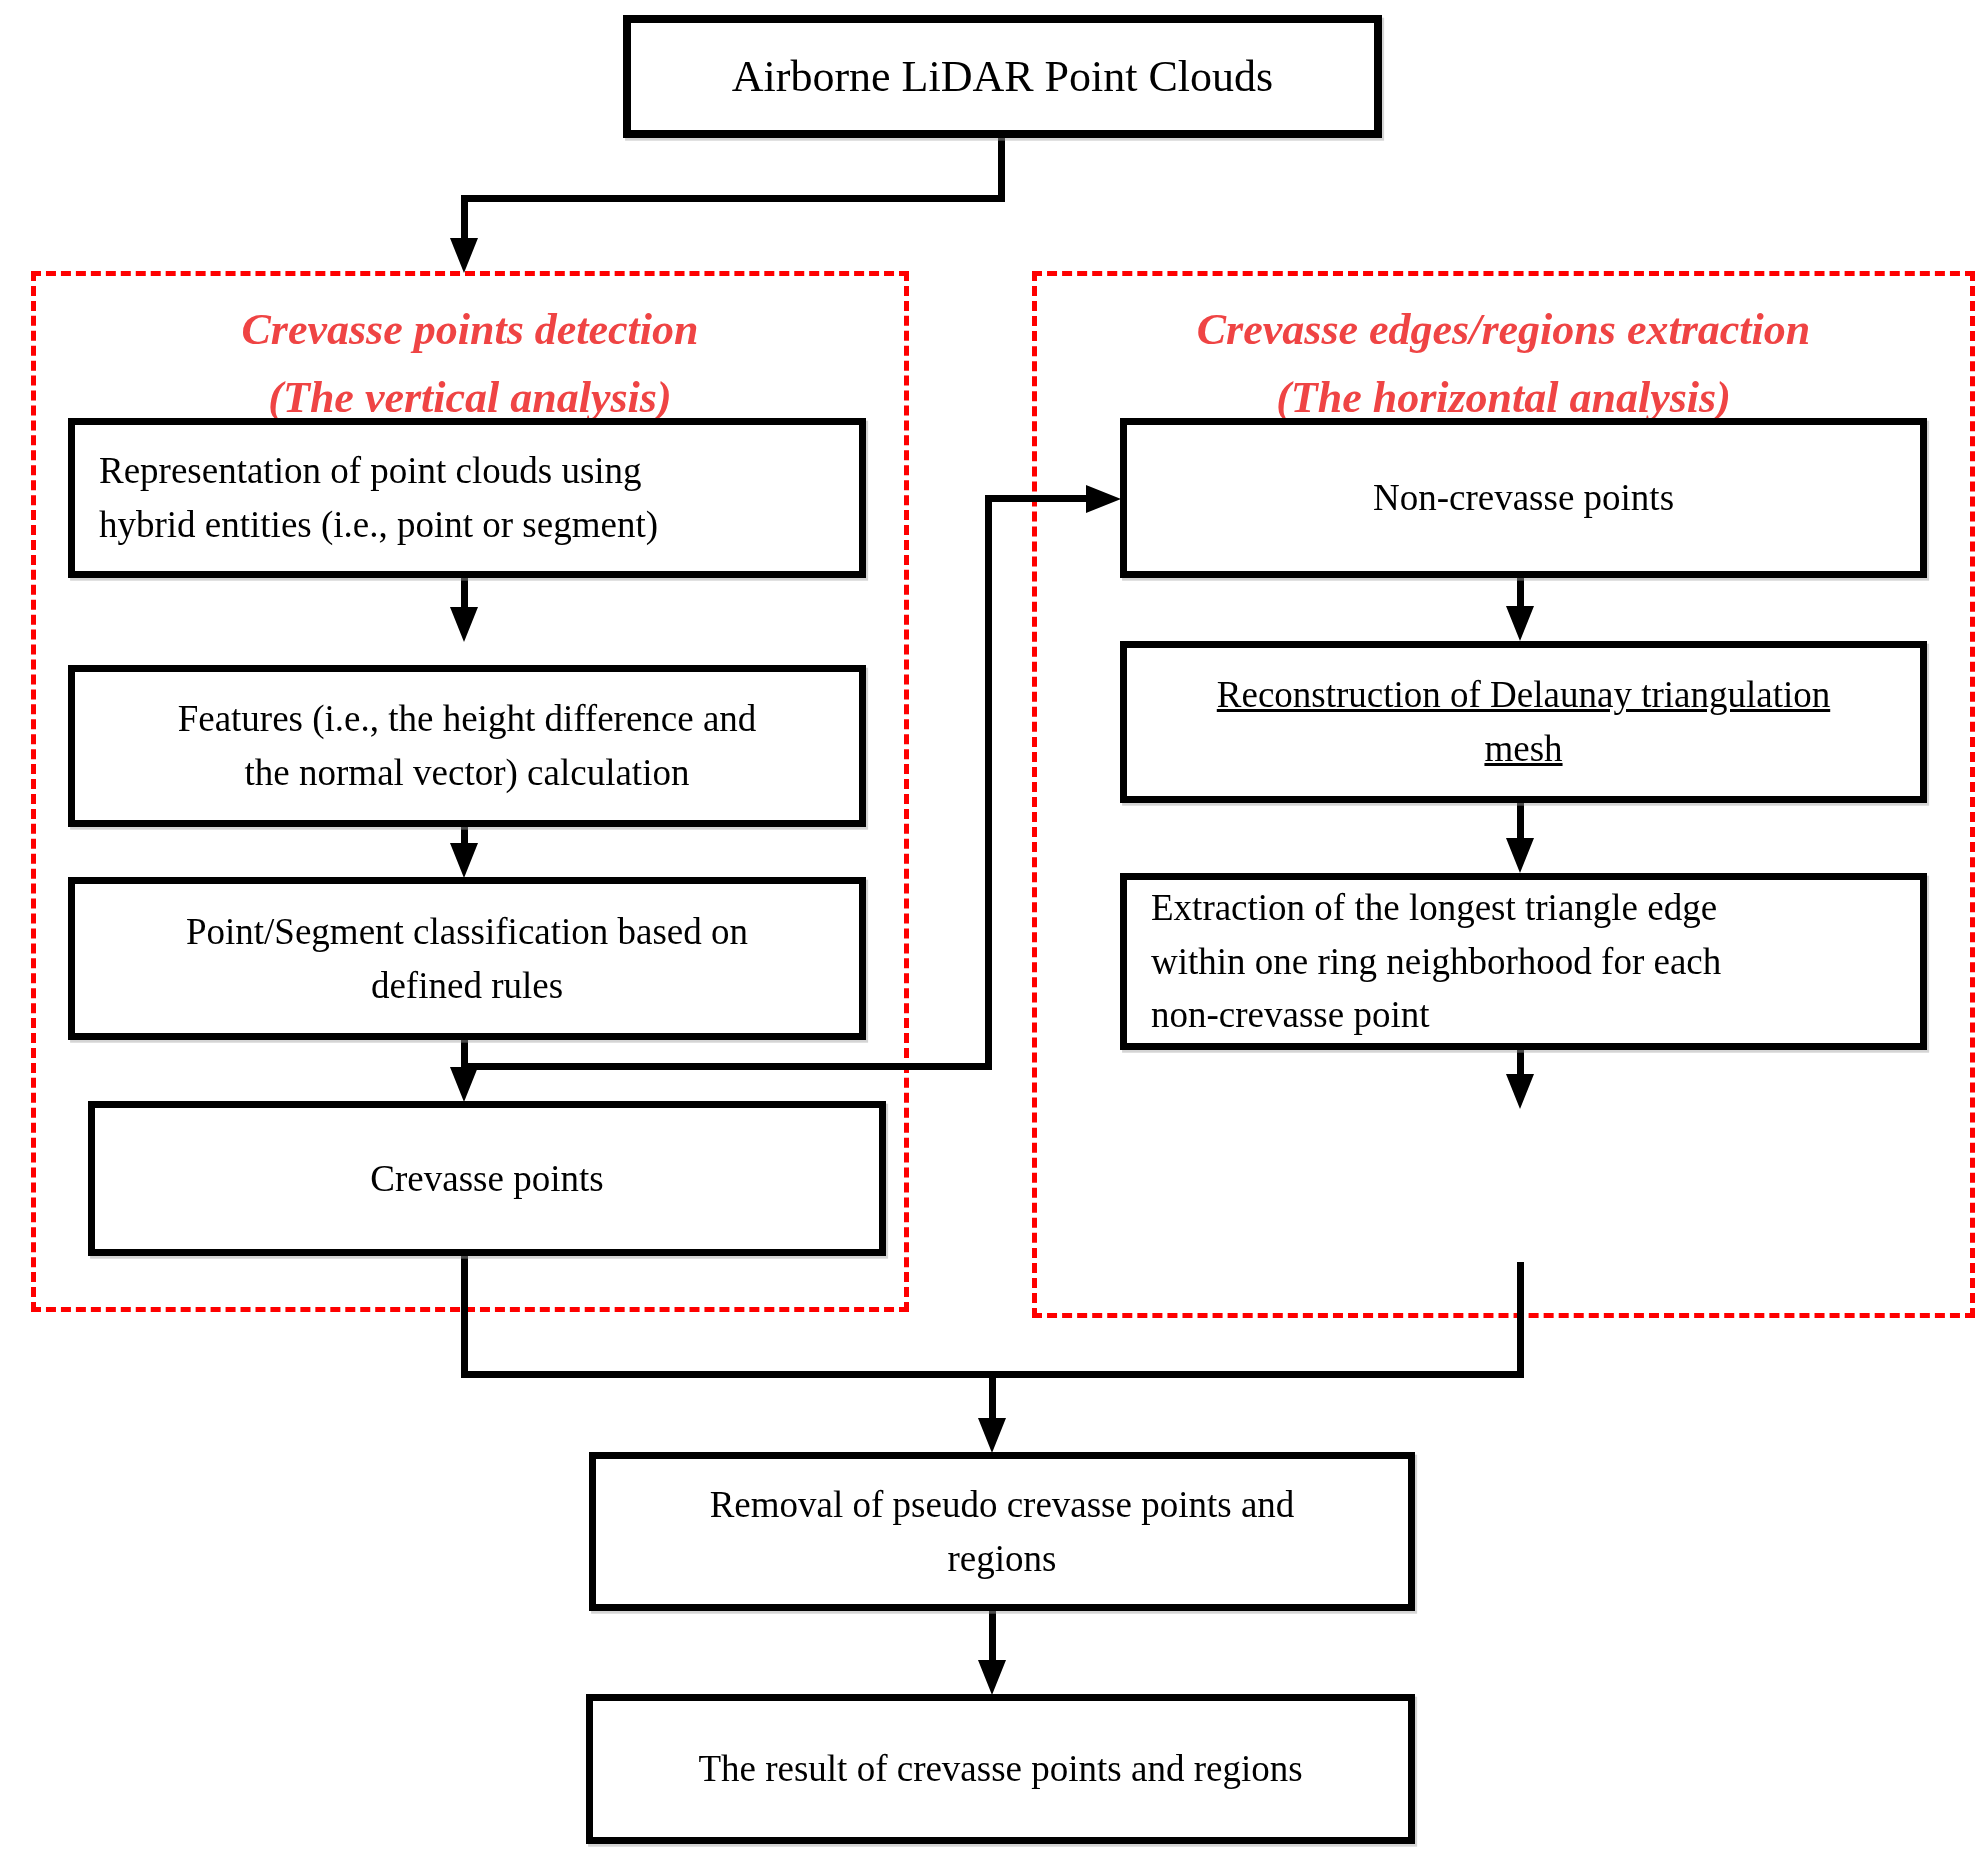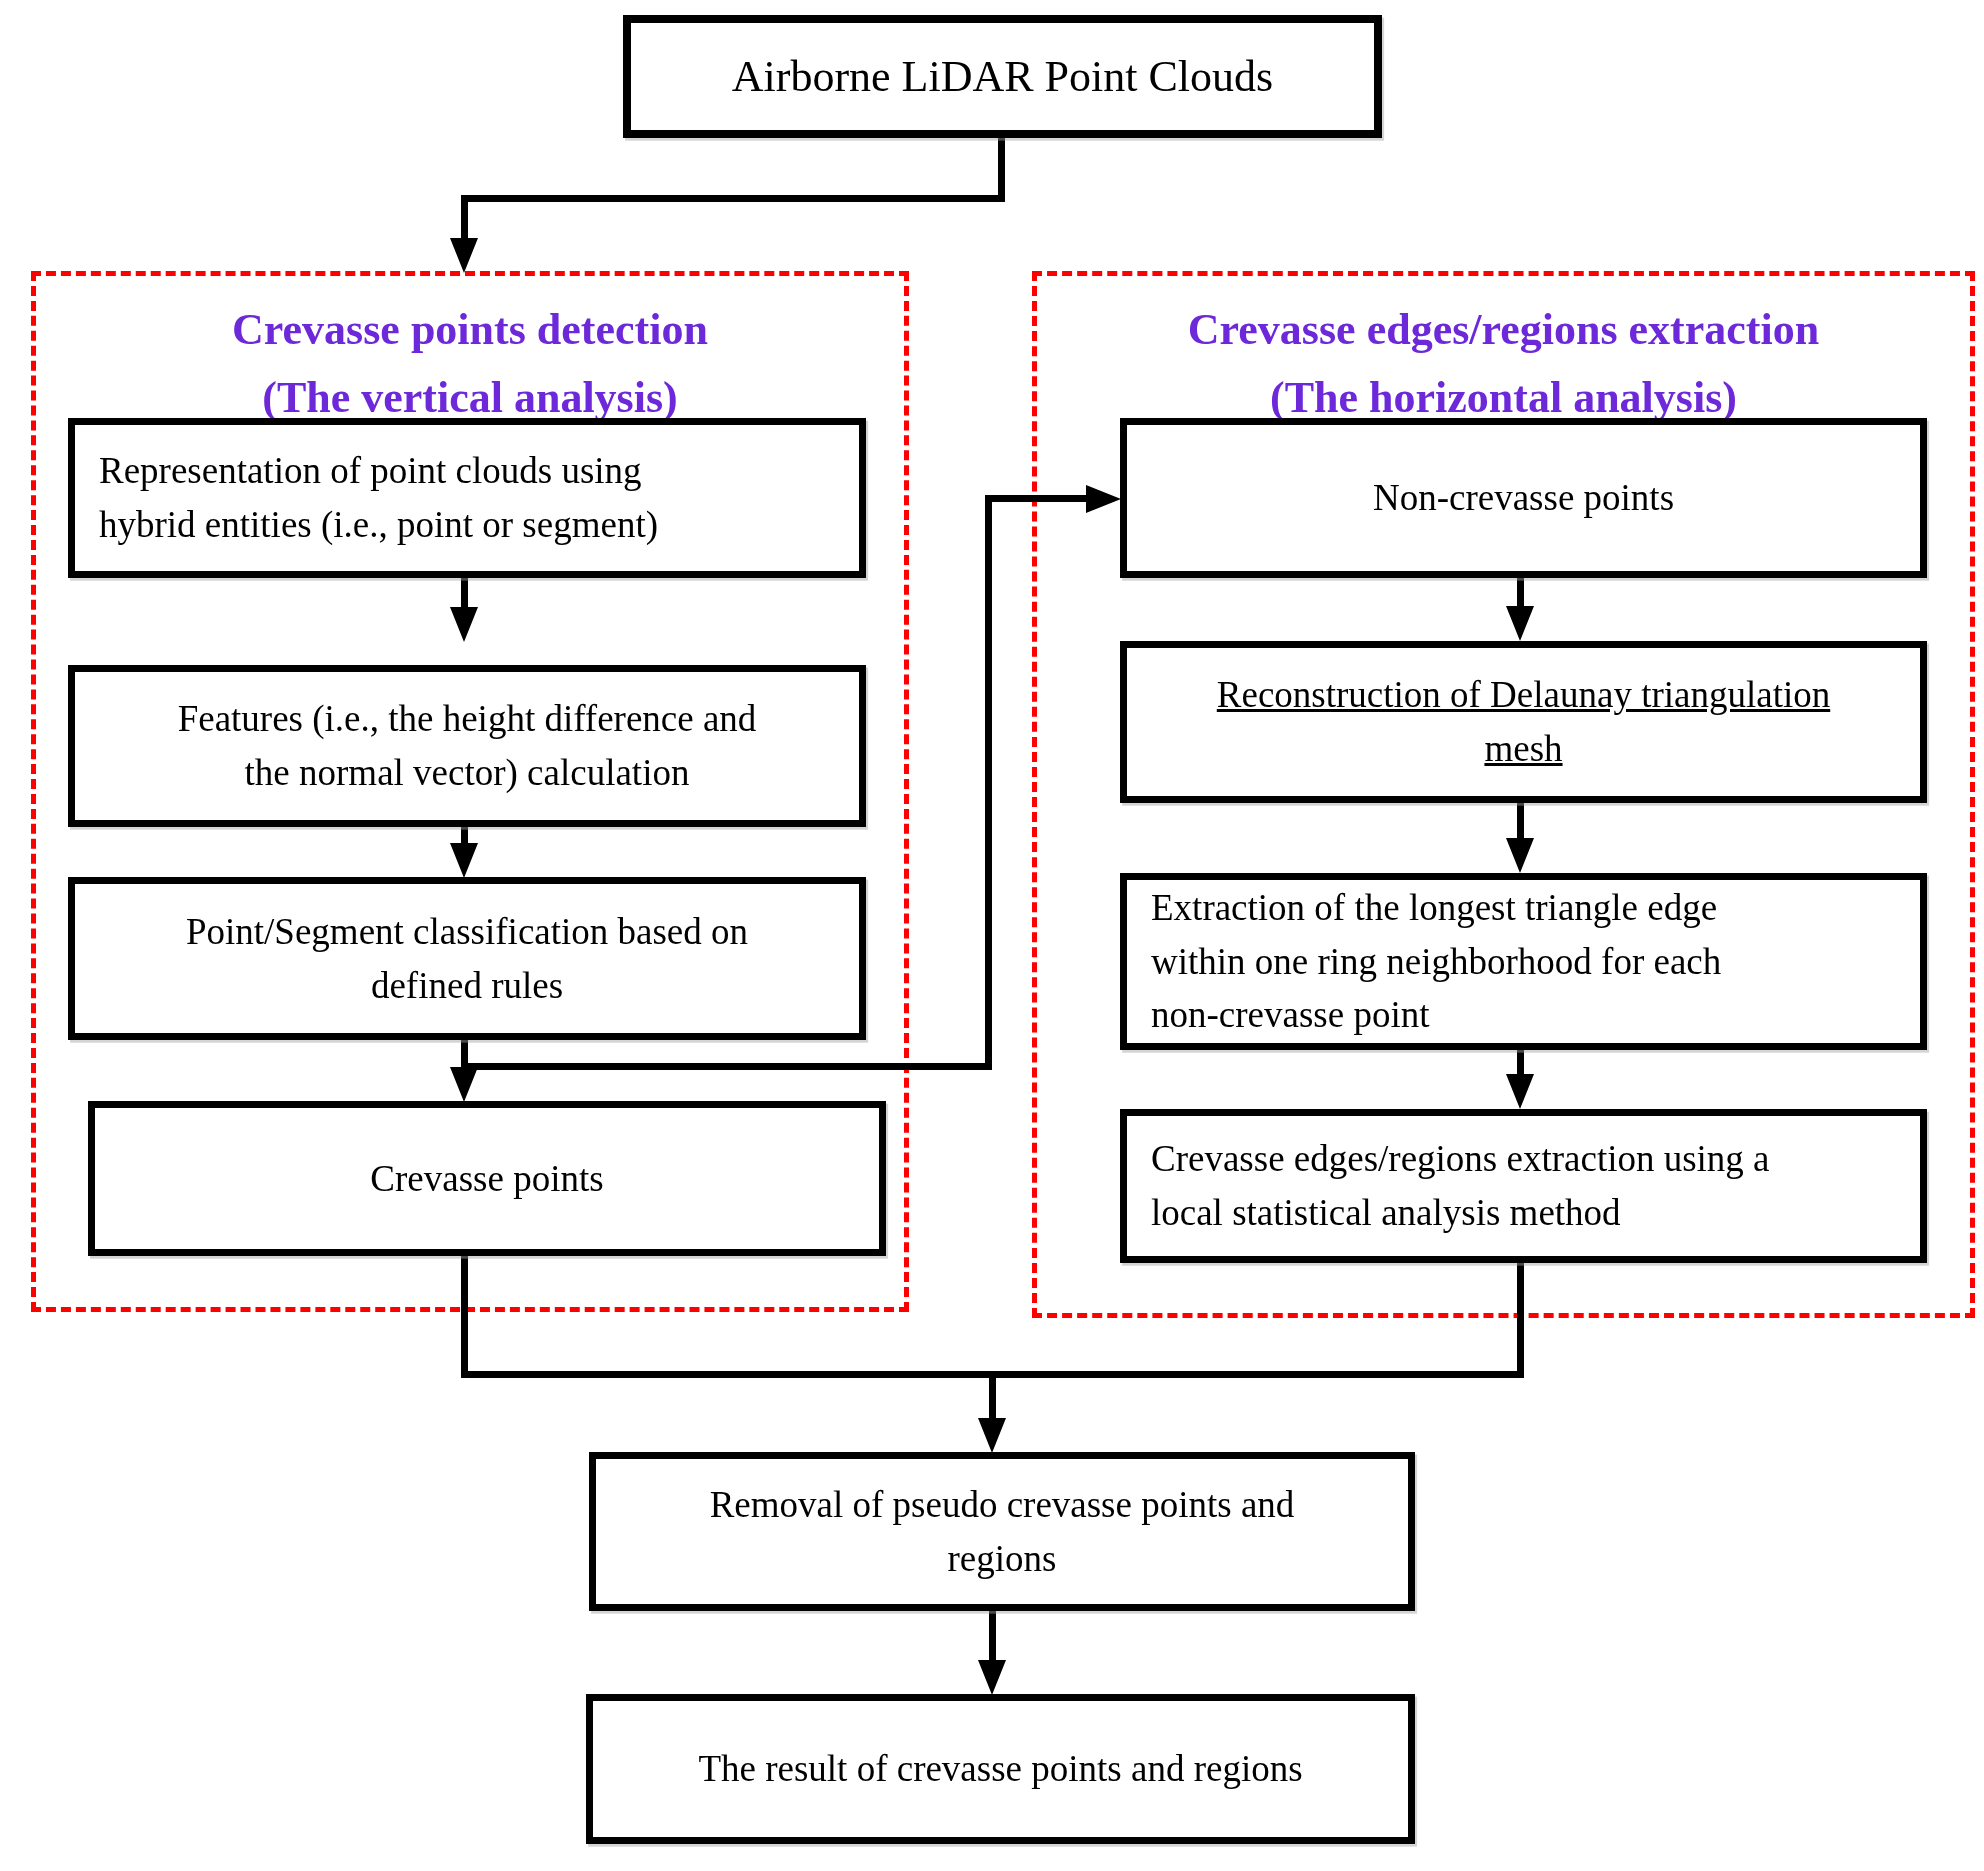--- a/index.html
+++ b/index.html
@@ -15,21 +15,21 @@
           box-shadow: 2.1px 2.7px 0 rgba(160,160,160,0.45); }
   .node .label { width: 100%; padding: 0 14px; font-size: 37px; line-height: 1.45;
                  text-align: center; white-space: pre-line; }
   .node.align-left .label { text-align: left; padding-left: 24px; }
   .node.big { border-width: 8px; }
   .node.big .label { font-size: 44px; }
 
   
   .panel { position: absolute; border: 5.8px dashed #fe0000; background: transparent; }
   .panel-title { position: absolute; left: 0; right: 0; text-align: center;
-                 font-weight: bold; color: #6d28d9; font-size: 44px; line-height: 1.55; }
+                 font-weight: bold; color: #ef4444; font-size: 44px; line-height: 1.55; font-style: italic; }
 
   
   .vline, .hline { position: absolute; background: #000; }
   .vline { width: 7px; }
   .hline { height: 7px; }
   .arr-down { position: absolute; width: 0; height: 0;
               border-left: 14.3px solid transparent; border-right: 14.3px solid transparent;
               border-top: 35px solid #000; }
   .arr-right { position: absolute; width: 0; height: 0;
                border-top: 14.3px solid transparent; border-bottom: 14.3px solid transparent;
@@ -118,24 +118,20 @@
     <div class="label">Reconstruction of Delaunay triangulation
 mesh</div>
   </div>
 
   <div class="node align-left" style="left:1120px; top:873px; width:807px; height:177px;">
     <div class="label">Extraction of the longest triangle edge
 within one ring neighborhood for each
 non-crevasse point</div>
   </div>
 
-  <div class="node align-left" style="left:1120px; top:1109px; width:807px; height:154px;">
-    <div class="label">Crevasse edges/regions extraction using a
-local statistical analysis method</div>
-  </div>
 
   <div class="node" style="left:589px; top:1452px; width:826px; height:159px;">
     <div class="label">Removal of pseudo crevasse points and
 regions</div>
   </div>
 
   <div class="node" style="left:586px; top:1694px; width:829px; height:150px;">
     <div class="label">The result of crevasse points and regions</div>
   </div>
 

